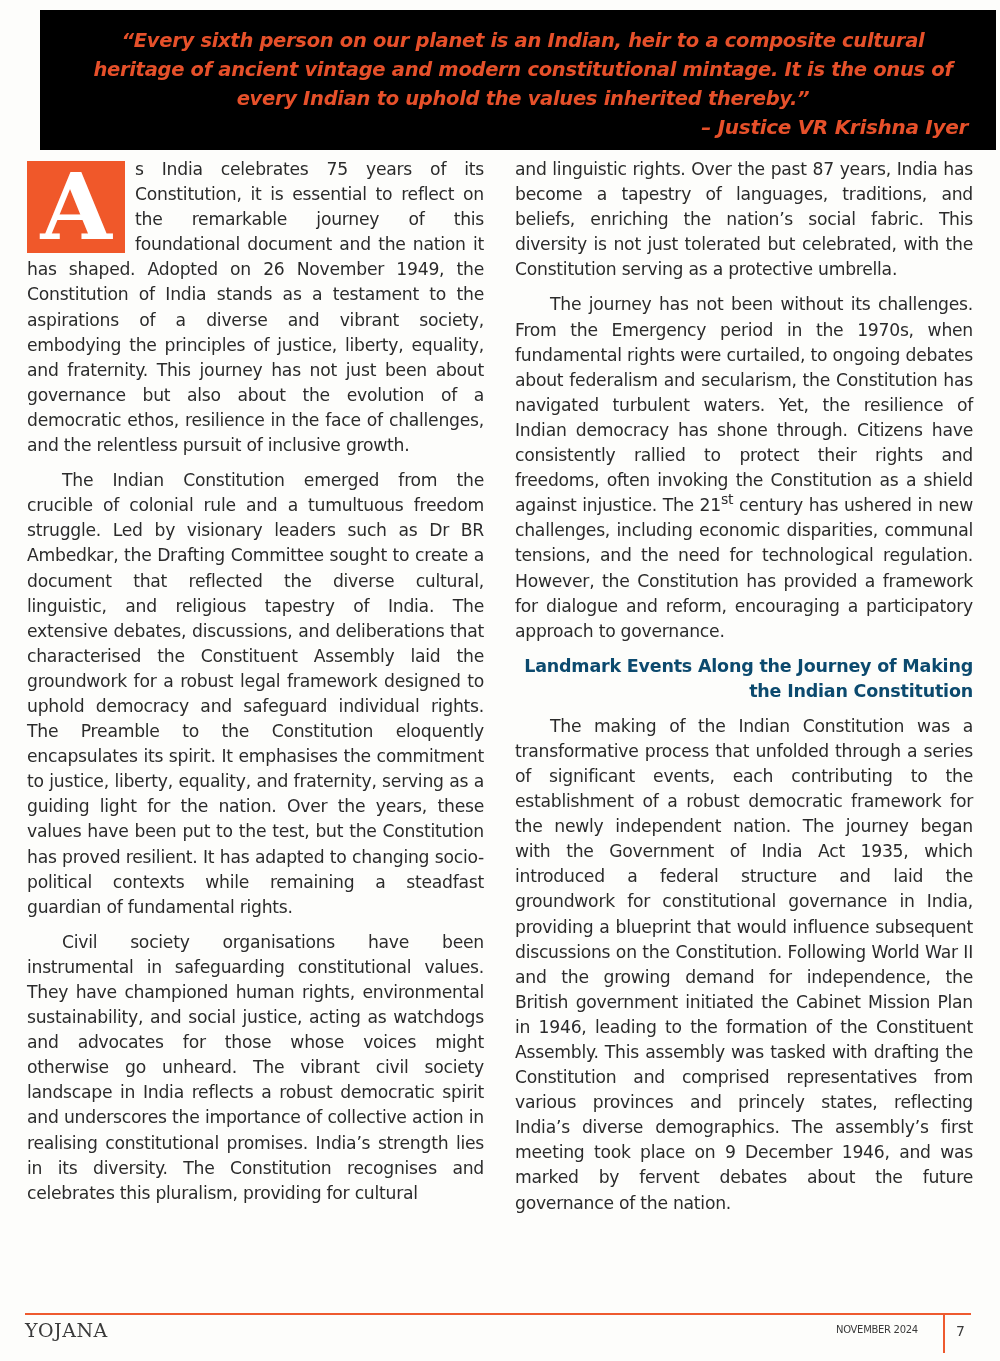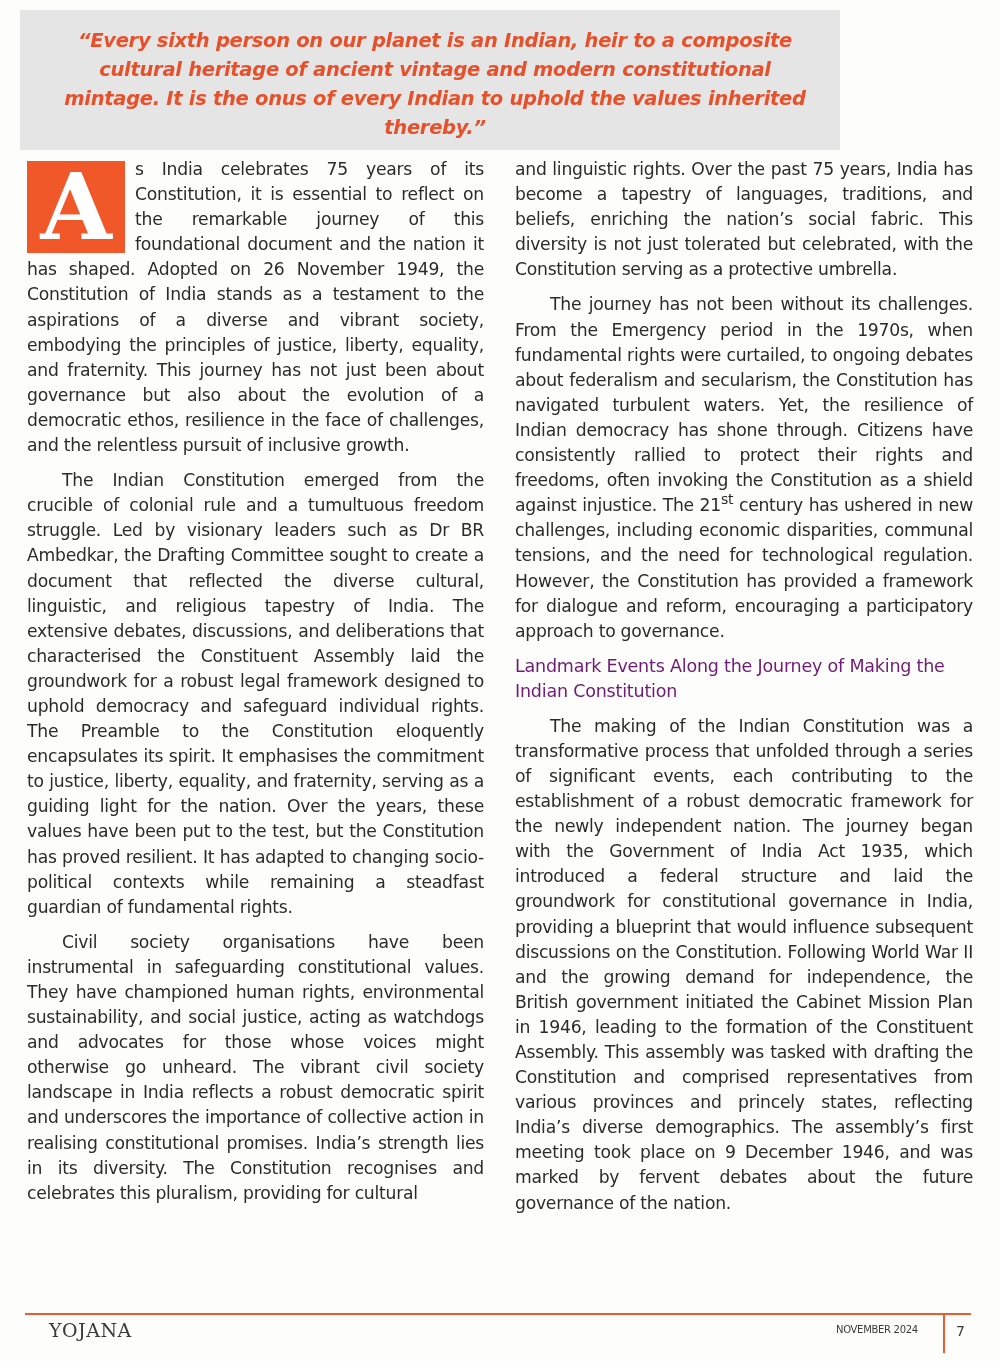--- a/index.html
+++ b/index.html
@@ -3,22 +3,22 @@
 <meta charset="utf-8">
 <style>
   html, body { margin: 0; padding: 0; }
   body {
     width: 1000px; height: 1361px; position: relative; overflow: hidden;
     background: #fdfdfb;
     font-family: "DejaVu Sans", sans-serif;
     color: #2a2a2a;
   }
   .quote-box {
-    position: absolute; left: 20px; top: 10px; width: 820px; height: 140px;
-    background: #e5e5e5;
+    position: absolute; left: 40px; top: 10px; width: 956px; height: 140px;
+    background: #000000;
   }
   .quote-text {
     position: absolute; left: 40px; right: 30px; top: 16px;
     text-align: center;
     font-family: "DejaVu Sans", sans-serif;
     font-style: italic; font-weight: bold;
     font-size: 19.5px; line-height: 29px;
     color: #e6502a;
     letter-spacing: -0.3px;
   }
@@ -43,66 +43,66 @@
     float: left; width: 98px; height: 92px;
     background: #f0582a;
     margin: 4px 10px 0 0;
     display: flex; align-items: center; justify-content: center;
     color: #fff;
     font-family: "DejaVu Serif", serif; font-weight: bold;
     font-size: 92px; line-height: 92px;
     text-indent: 0;
   }
   .section-heading {
-    color: #701a75; font-weight: normal;
+    color: #0c4a6e; font-weight: bold;
     font-size: 17.5px; line-height: 25px;
-    text-align: left; margin: 4px 0 10px 0 !important;
+    text-align: right; margin: 4px 0 10px 0 !important;
     letter-spacing: -0.2px;
   }
   sup { font-size: 14px; line-height: 0; }
   .footer-line {
     position: absolute; left: 25px; top: 1313px; width: 946px; height: 2px;
     background: #ee5a2f;
   }
   .footer-vline {
     position: absolute; left: 943px; top: 1313px; width: 2px; height: 40px;
     background: #ee5a2f;
   }
   .footer-brand {
     position: absolute; left: 25px; top: 1319px;
     font-family: "DejaVu Serif", serif; font-size: 19px; color: #3a3a3a;
     letter-spacing: 0.5px;
-    margin-left: 24px;
   }
   .footer-date {
     position: absolute; left: 836px; top: 1324px;
     font-size: 10px; color: #3a3a3a; letter-spacing: -0.3px;
   }
   .footer-page {
     position: absolute; left: 956px; top: 1323px;
     font-size: 14px; color: #3a3a3a;
   }
 </style>
 </head>
 <body>
 
 <div class="quote-box">
   <div class="quote-text">“Every sixth person on our planet is an Indian, heir to a composite cultural heritage of ancient vintage and modern constitutional mintage. It is the onus of every Indian to uphold the values inherited thereby.”</div>
+  <div class="quote-author">– Justice VR Krishna Iyer</div>
 </div>
 
 <div class="col col-left">
   <p>
     <span class="dropcap">A</span><span>s India celebrates 75 years of its Constitution, it is essential to reflect on the remarkable journey of this foundational document and the nation it has shaped. Adopted on 26 November 1949, the Constitution of India stands as a testament to the aspirations of a diverse and vibrant society, embodying the principles of justice, liberty, equality, and fraternity. This journey has not just been about governance but also about the evolution of a democratic ethos, resilience in the face of challenges, and the relentless pursuit of inclusive growth.</span>
   </p>
   <p class="indent">The Indian Constitution emerged from the crucible of colonial rule and a tumultuous freedom struggle. Led by visionary leaders such as Dr BR Ambedkar, the Drafting Committee sought to create a document that reflected the diverse cultural, linguistic, and religious tapestry of India. The extensive debates, discussions, and deliberations that characterised the Constituent Assembly laid the groundwork for a robust legal framework designed to uphold democracy and safeguard individual rights. The Preamble to the Constitution eloquently encapsulates its spirit. It emphasises the commitment to justice, liberty, equality, and fraternity, serving as a guiding light for the nation. Over the years, these values have been put to the test, but the Constitution has proved resilient. It has adapted to changing socio-political contexts while remaining a steadfast guardian of fundamental rights.</p>
   <p class="indent">Civil society organisations have been instrumental in safeguarding constitutional values. They have championed human rights, environmental sustainability, and social justice, acting as watchdogs and advocates for those whose voices might otherwise go unheard. The vibrant civil society landscape in India reflects a robust democratic spirit and underscores the importance of collective action in realising constitutional promises. India’s strength lies in its diversity. The Constitution recognises and celebrates this pluralism, providing for cultural</p>
 </div>
 
 <div class="col col-right">
-  <p>and linguistic rights. Over the past 75 years, India has become a tapestry of languages, traditions, and beliefs, enriching the nation’s social fabric. This diversity is not just tolerated but celebrated, with the Constitution serving as a protective umbrella.</p>
+  <p>and linguistic rights. Over the past 87 years, India has become a tapestry of languages, traditions, and beliefs, enriching the nation’s social fabric. This diversity is not just tolerated but celebrated, with the Constitution serving as a protective umbrella.</p>
   <p class="indent"><span>The journey has not been without its challenges. From the Emergency period in the 1970s, when fundamental rights were curtailed, to ongoing debates about federalism and secularism, the Constitution has navigated turbulent waters. Yet, the resilience of Indian democracy has shone through. Citizens have consistently rallied to protect their rights and freedoms, often invoking the Constitution as a shield against injustice. The 21</span><sup>st</sup><span> century has ushered in new challenges, including economic disparities, communal tensions, and the need for technological regulation. However, the Constitution has provided a framework for dialogue and reform, encouraging a participatory approach to governance.</span></p>
   <p class="section-heading">Landmark Events Along the Journey of Making the Indian Constitution</p>
   <p class="indent">The making of the Indian Constitution was a transformative process that unfolded through a series of significant events, each contributing to the establishment of a robust democratic framework for the newly independent nation. The journey began with the Government of India Act 1935, which introduced a federal structure and laid the groundwork for constitutional governance in India, providing a blueprint that would influence subsequent discussions on the Constitution. Following World War II and the growing demand for independence, the British government initiated the Cabinet Mission Plan in 1946, leading to the formation of the Constituent Assembly. This assembly was tasked with drafting the Constitution and comprised representatives from various provinces and princely states, reflecting India’s diverse demographics. The assembly’s first meeting took place on 9 December 1946, and was marked by fervent debates about the future governance of the nation.</p>
 </div>
 
 <div class="footer-line"></div>
 <div class="footer-vline"></div>
 <div class="footer-brand">YOJANA</div>
 <div class="footer-date">NOVEMBER 2024</div>
 <div class="footer-page">7</div>

